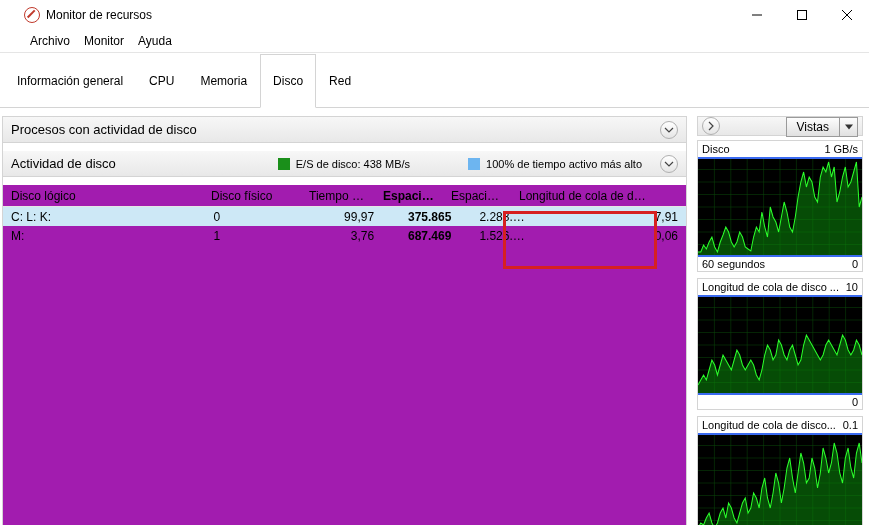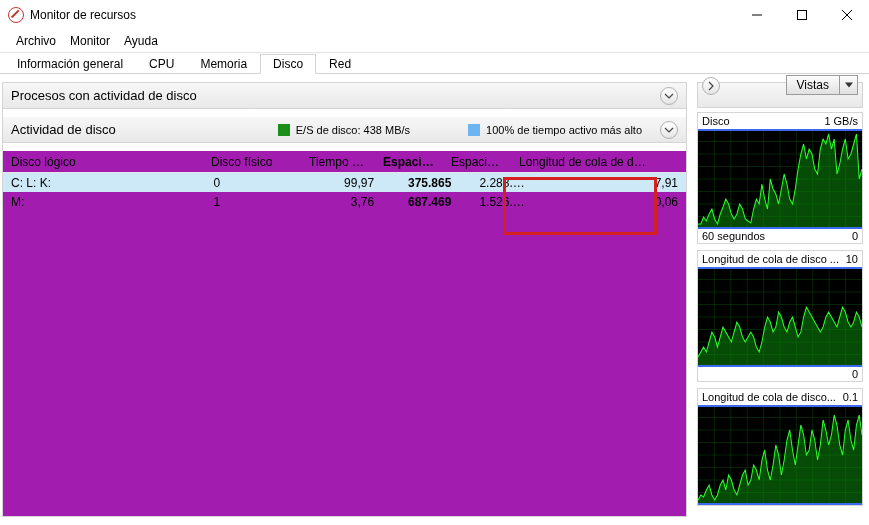--- a/index.html
+++ b/index.html
@@ -1,30 +1,30 @@
 <!DOCTYPE html>
 <html><head>
 <meta charset="utf-8">
 <style>
 * { box-sizing: border-box; margin: 0; padding: 0; font-family: 'Segoe UI', Tahoma, sans-serif; }
 body { background: #fff; font-size: 12px; color: #000; width: 869px; height: 525px; overflow: hidden; }
 
-.titlebar { display: flex; align-items: center; height: 30px; padding: 0 0 0 8px; }
+.titlebar { display: flex; align-items: center; height: 30px; padding: 0 0 0 24px; }
 .titlebar .app-icon { width: 16px; height: 16px; border: 1.5px solid #c0392b; border-radius: 50%; margin-right: 6px; position: relative; }
 .titlebar .app-icon::after { content: ''; position: absolute; width: 10px; height: 1.5px; background: #c0392b; top: 5px; left: 1px; transform: rotate(-45deg); }
 .titlebar .title { font-size: 12px; }
 .titlebar .spacer { flex: 1; }
 .titlebar .win-btn { width: 45px; height: 30px; display: flex; align-items: center; justify-content: center; }
 .titlebar .win-btn svg { width: 10px; height: 10px; }
 
-.menubar { display: flex; padding: 2px 10px; gap: 2px; border-bottom: 1px solid #e5e5e5; }
+.menubar { display: flex; padding: 2px 24px; gap: 2px; border-bottom: 1px solid #e5e5e5; }
 .menubar .menu-item { padding: 2px 6px; font-size: 12px; }
 
 .tabs { display: flex; border-bottom: 1px solid #d4d4d4; padding-left: 4px; }
-.tabs .tab { padding: 2px 12px; font-size: 12px; border: 1px solid transparent; border-bottom: none; position: relative; top: 1px; }
+.tabs .tab { padding: 19px 12px; font-size: 12px; border: 1px solid transparent; border-bottom: none; position: relative; top: 1px; }
 .tabs .tab.active { background: #fff; border-color: #d4d4d4; border-bottom: 1px solid #fff; }
 
 .content { display: flex; padding: 8px 6px 6px 2px; gap: 10px; height: calc(100% - 76px); }
 .left { flex: 1; border: 1px solid #d4d4d4; display: flex; flex-direction: column; overflow: hidden; }
 .right { width: 166px; display: flex; flex-direction: column; }
 
 .section-header { background: linear-gradient(#f7f7f7, #e8e8e8); border-bottom: 1px solid #d4d4d4; height: 26px; display: flex; align-items: center; padding: 0 8px; font-size: 13px; }
 .section-header .spacer { flex: 1; }
 .section-header .badge-green { width: 12px; height: 12px; background: #1a8f1a; margin-right: 6px; }
 .section-header .badge-blue { width: 12px; height: 12px; background: #6db5f0; margin-right: 6px; }
@@ -38,21 +38,21 @@
 .c0 { width: 200px; }
 .c1 { width: 98px; }
 .c2 { width: 74px; text-align: right; }
 .c3 { width: 68px; text-align: right; font-weight: bold; }
 .c4 { width: 68px; text-align: right; }
 .c5 { width: 144px; text-align: right; }
 .table-row { display: flex; height: 19px; align-items: center; font-size: 12px; gap: 12px; }
 .table-row.selected { background: #cde8f6; }
 .highlight-box { position: absolute; border: 3px solid #d62020; pointer-events: none; }
 
-.right-top { display: flex; align-items: flex-end; height: 20px; border: 1px solid #d4d4d4; background: linear-gradient(#f7f7f7,#e8e8e8); padding: 12px 4px; margin-bottom: 4px; }
+.right-top { display: flex; align-items: flex-start; height: 20px; border: 1px solid #d4d4d4; background: linear-gradient(#f7f7f7,#e8e8e8); padding: 0 4px; margin-bottom: 4px; }
 .right-top .spacer { flex: 1; }
 .right-top .vistas-btn { border: 1px solid #9a9a9a; background: linear-gradient(#fdfdfd,#e0e0e0); height: 20px; display: flex; align-items: center; font-size: 12px; }
 .right-top .vistas-btn .lbl { padding: 0 10px; }
 .right-top .vistas-btn .dd { border-left: 1px solid #9a9a9a; width: 18px; height: 100%; display: flex; align-items: center; justify-content: center; }
 
 .chart-block { border: 1px solid #d4d4d4; margin-bottom: 6px; }
 .chart-title { display: flex; justify-content: space-between; padding: 2px 4px; font-size: 11px; }
 .chart-canvas { width: 100%; height: 100px; background: #000; position: relative; overflow: hidden; }
 .chart-canvas svg { width: 100%; height: 100%; display: block; }
 .chart-footer { display: flex; justify-content: space-between; padding: 1px 4px; font-size: 11px; }

